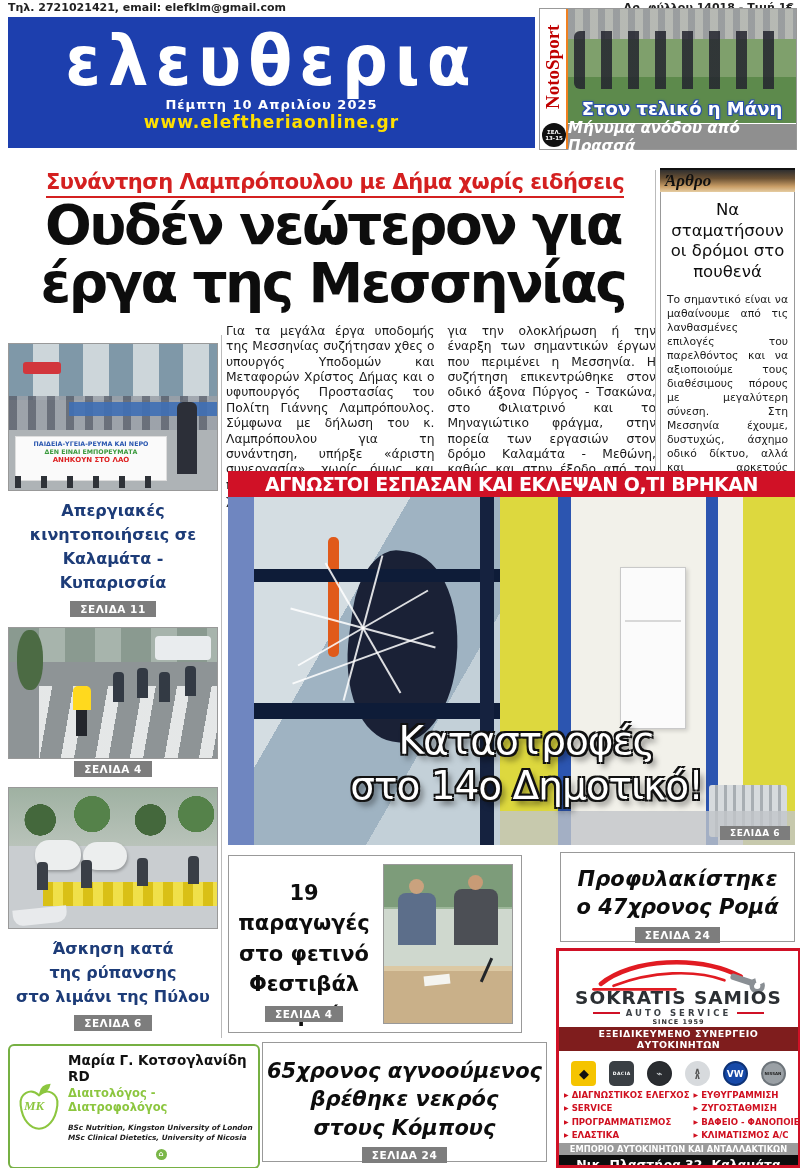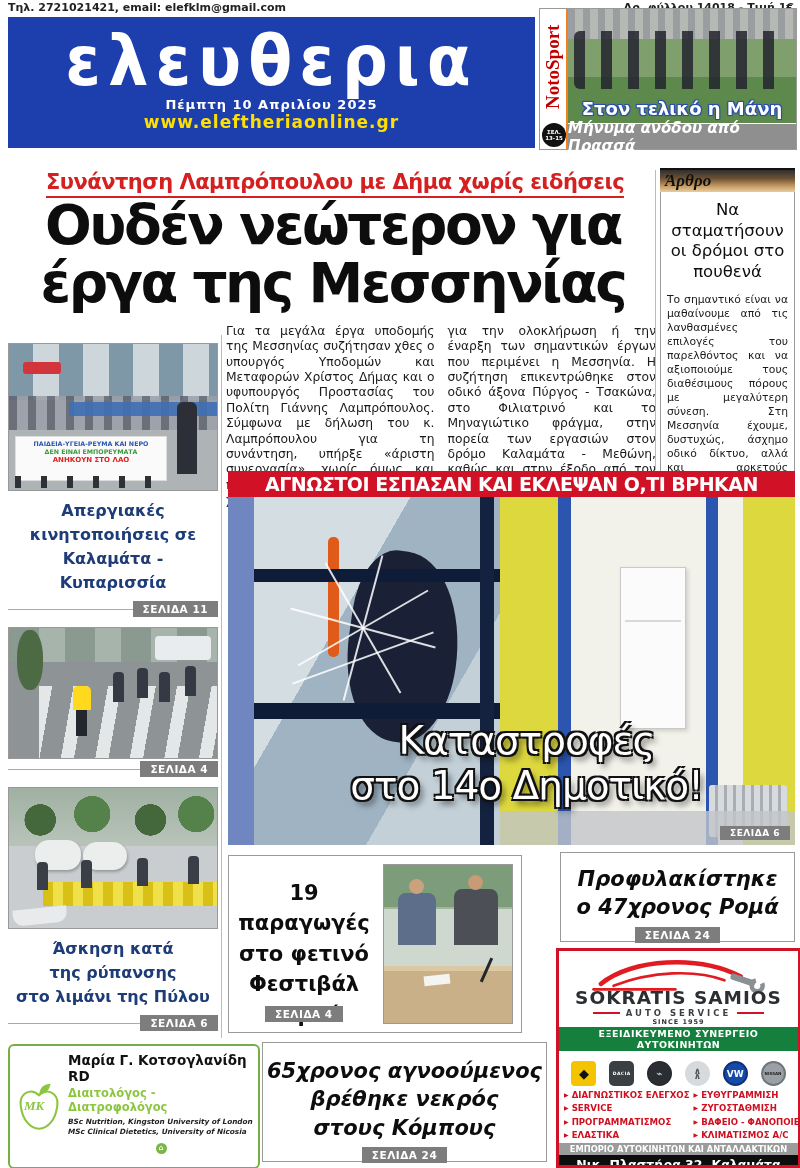--- a/index.html
+++ b/index.html
@@ -99,21 +99,21 @@
   .pm-badge{position:absolute;right:5px;bottom:5px;}
 
   
   .page-badge{display:inline-block;background:#7d7d7d;color:#fff;font-weight:bold;font-size:10.5px;
               padding:2px 10px;letter-spacing:.5px;}
 
   
   .sidebar{position:absolute;left:8px;top:335px;width:210px;height:705px;}
   .sb-photo{position:relative;border:1px solid #999;overflow:hidden;}
   .sb-caption{margin:8px 4px 6px;text-align:center;font-size:16px;font-weight:bold;line-height:1.5;color:#1d3c78;}
-  .sb-foot{display:flex;align-items:center;margin:2px 0 10px;}
+  .sb-foot{display:flex;align-items:center;margin:2px 0 10px;flex-direction:column;}
   .sb-foot .line{flex:1;height:1px;background:#aaa;}
 
   .ph-protest{height:146px;background:#aeb3b6;}
   .pr-bld{position:absolute;left:0;top:0;right:0;height:56px;
           background:repeating-linear-gradient(90deg,#7f98a8 0 24px,#cdd6da 24px 50px);}
   .pr-awn{position:absolute;left:14px;top:18px;width:38px;height:12px;background:#d2363c;border-radius:3px;}
   .pr-crowd{position:absolute;left:0;top:52px;right:0;height:34px;
             background:repeating-linear-gradient(90deg,#5e6470 0 8px,#9aa0a8 8px 19px);opacity:.85;}
   .pr-bluebanner{position:absolute;left:60px;top:58px;right:0;height:14px;background:#3f6fb5;opacity:.9;}
   .pr-banner{position:absolute;left:6px;top:92px;width:150px;height:40px;background:#fafafa;
@@ -174,21 +174,21 @@
 
   
   .samios{position:absolute;left:556px;top:948px;width:239px;height:214px;border:3px solid #d01126;
           background:#fff;overflow:hidden;}
   .sm-carsvg{display:block;margin:2px auto 0;}
   .sm-name{text-align:center;font-size:18.5px;font-weight:bold;color:#2b2f33;letter-spacing:1px;margin-top:-6px;}
   .sm-tag{display:flex;align-items:center;gap:6px;margin:0 34px;color:#3a3f44;font-size:8.5px;
           font-weight:bold;letter-spacing:3px;}
   .sm-tag::before,.sm-tag::after{content:"";flex:1;height:2px;background:#d01126;}
   .sm-since{text-align:center;font-size:6.5px;font-weight:bold;color:#333;letter-spacing:1px;}
-  .sm-strip{background:#15803d;color:#fff;font-size:9.5px;font-weight:bold;text-align:center;
+  .sm-strip{background:#7f1d1d;color:#fff;font-size:9.5px;font-weight:bold;text-align:center;
             letter-spacing:.5px;padding:1px 0;margin-top:1px;}
   .sm-brands{display:flex;justify-content:space-around;align-items:center;padding:2px 6px;}
   .brand{width:25px;height:25px;display:flex;align-items:center;justify-content:center;font-weight:bold;margin-top:8px;}
   .b-renault{background:#f5c400;border-radius:4px;color:#111;font-size:13px;}
   .b-renault::before{content:"◆";}
   .b-dacia{background:#3a3f44;border-radius:5px;color:#fff;font-size:4.5px;letter-spacing:.5px;}
   .b-peugeot{background:radial-gradient(circle,#2a2d31 60%,#0c0d0f);border-radius:50%;color:#cfd3d6;font-size:10px;}
   .b-peugeot::before{content:"⌁";}
   .b-citroen{background:#d7dadd;border-radius:50%;color:#555;font-size:9px;line-height:.55;
              display:flex;flex-direction:column;}
@@ -205,21 +205,21 @@
 
   
   .diet{position:absolute;left:8px;top:1044px;width:248px;height:121px;border:2px solid #76b043;
         border-radius:6px;background:#fff;display:flex;overflow:hidden;}
   .dt-logo{position:relative;width:58px;flex:none;display:flex;align-items:center;justify-content:center;}
   .dt-mono{position:absolute;left:14px;top:52px;font-family:"Liberation Serif","DejaVu Serif",serif;
            font-style:italic;font-size:13px;color:#8cc63f;font-weight:bold;}
   .dt-body{flex:1;padding:6px 4px 4px 0;}
   .dt-name{font-size:13.5px;font-weight:bold;color:#111;}
   .dt-title{font-size:11.5px;font-weight:bold;color:#8cc63f;margin-top:2px;}
-  .dt-cred{font-size:7.3px;font-weight:bold;font-style:italic;color:#222;line-height:1.35;margin-top:3px;}
+  .dt-cred{font-size:7.3px;font-weight:bold;font-style:italic;color:#222;line-height:1.35;margin-top:9px;}
   .dt-contacts{margin-top:6px;font-size:9.5px;font-weight:bold;color:#111;}
   .dt-row{display:flex;align-items:center;gap:12px;margin-top:2px;flex-direction:column;}
   .dt-ic{width:11px;height:11px;border-radius:50%;background:#7ab648;color:#fff;font-size:7px;flex:none;
          display:flex;align-items:center;justify-content:center;}
   .dt-ic-pin::before{content:"⌂";} .dt-ic-phone::before{content:"☎";}
 </style>
 </head>
 <body>
 
 <div class="page">

